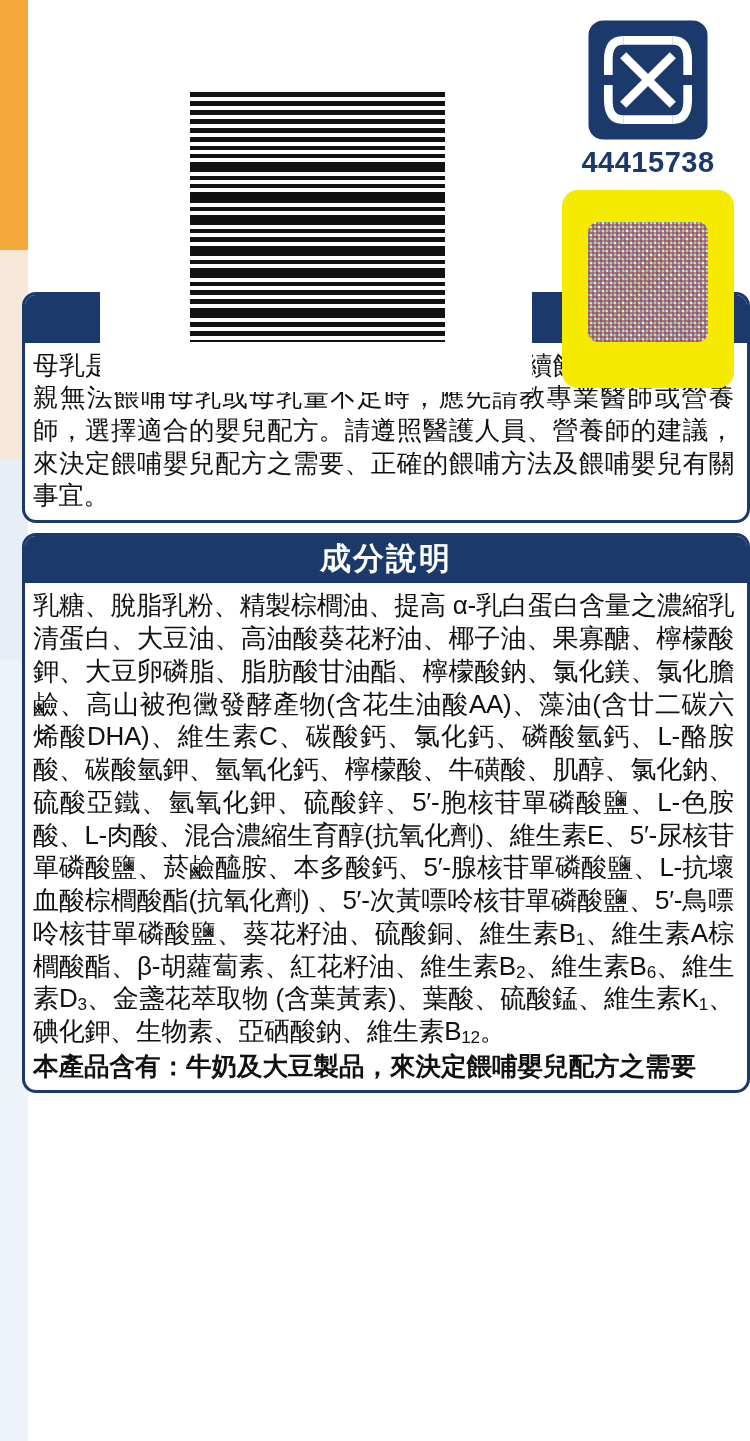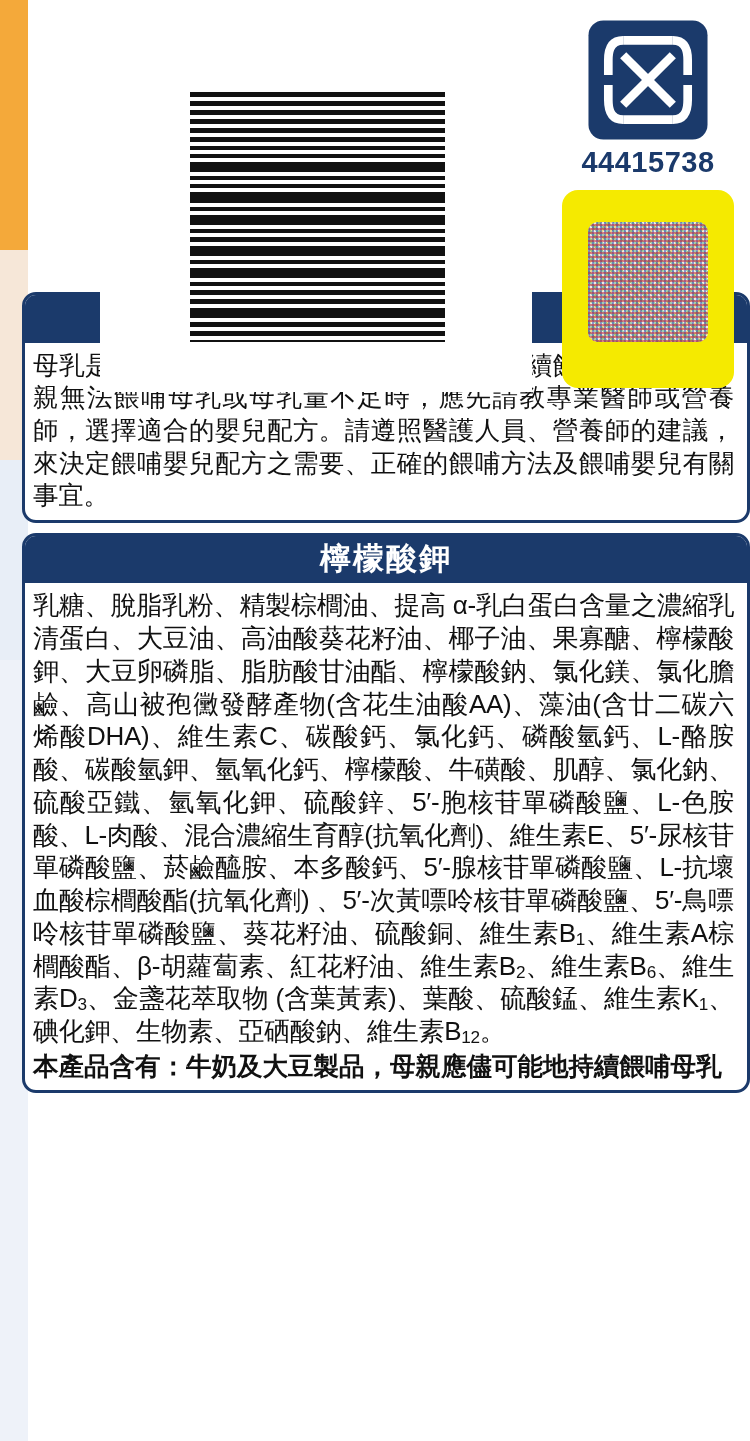--- a/index.html
+++ b/index.html
@@ -241,20 +241,20 @@
   </div>
 
   <div class="panel">
     <div class="panel-header">重要聲明</div>
     <div class="panel-body">
       <div class="stmt-text">母乳是嬰兒的最佳食品，母親應儘可能地持續餵哺母乳。當母親無法餵哺母乳或母乳量不足時，應先請教專業醫師或營養師，選擇適合的嬰兒配方。請遵照醫護人員、營養師的建議，來決定餵哺嬰兒配方之需要、正確的餵哺方法及餵哺嬰兒有關事宜。</div>
     </div>
   </div>
 
   <div class="panel">
-    <div class="panel-header">檸檬酸鉀</div>
+    <div class="panel-header">成分說明</div>
     <div class="panel-body">
       <div class="ing-text"><span>乳糖、脫脂乳粉、精製棕櫚油、提高 α-乳白蛋白含量之濃縮乳清蛋白、大豆油、高油酸葵花籽油、椰子油、果寡醣、檸檬酸鉀、大豆卵磷脂、脂肪酸甘油酯、檸檬酸鈉、氯化鎂、氯化膽鹼、高山被孢黴發酵產物(含花生油酸AA)、藻油(含廿二碳六烯酸DHA)、維生素C、碳酸鈣、氯化鈣、磷酸氫鈣、L-酪胺酸、碳酸氫鉀、氫氧化鈣、檸檬酸、牛磺酸、肌醇、氯化鈉、硫酸亞鐵、氫氧化鉀、硫酸鋅、5′-胞核苷單磷酸鹽、L-色胺酸、L-肉酸、混合濃縮生育醇(抗氧化劑)、維生素E、5′-尿核苷單磷酸鹽、菸鹼醯胺、本多酸鈣、5′-腺核苷單磷酸鹽、L-抗壞血酸棕櫚酸酯(抗氧化劑) 、5′-次黃嘌呤核苷單磷酸鹽、5′-鳥嘌呤核苷單磷酸鹽、葵花籽油、硫酸銅、維生素B</span><sub>1</sub><span>、維生素A棕櫚酸酯、β-胡蘿蔔素、紅花籽油、維生素B</span><sub>2</sub><span>、維生素B</span><sub>6</sub><span>、維生素D</span><sub>3</sub><span>、金盞花萃取物 (含葉黃素)、葉酸、硫酸錳、維生素K</span><sub>1</sub><span>、碘化鉀、生物素、亞硒酸鈉、維生素B</span><sub>12</sub><span>。</span></div>
-      <div class="allergen">本產品含有：牛奶及大豆製品，母親應儘可能地持續餵哺母乳</div>
+      <div class="allergen">本產品含有：牛奶及大豆製品，來決定餵哺嬰兒配方之需要</div>
     </div>
   </div>
 
 </div>
 
 </body></html>

